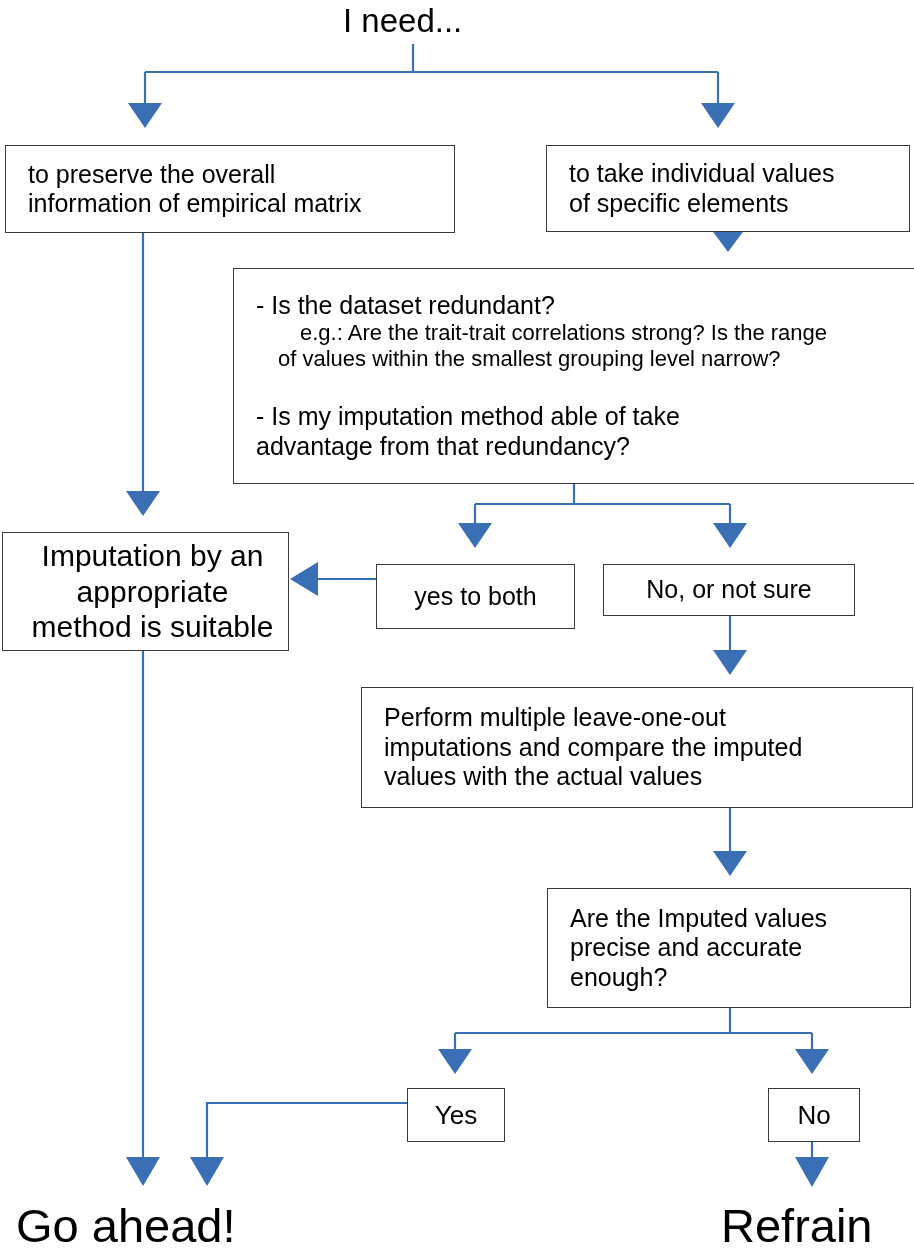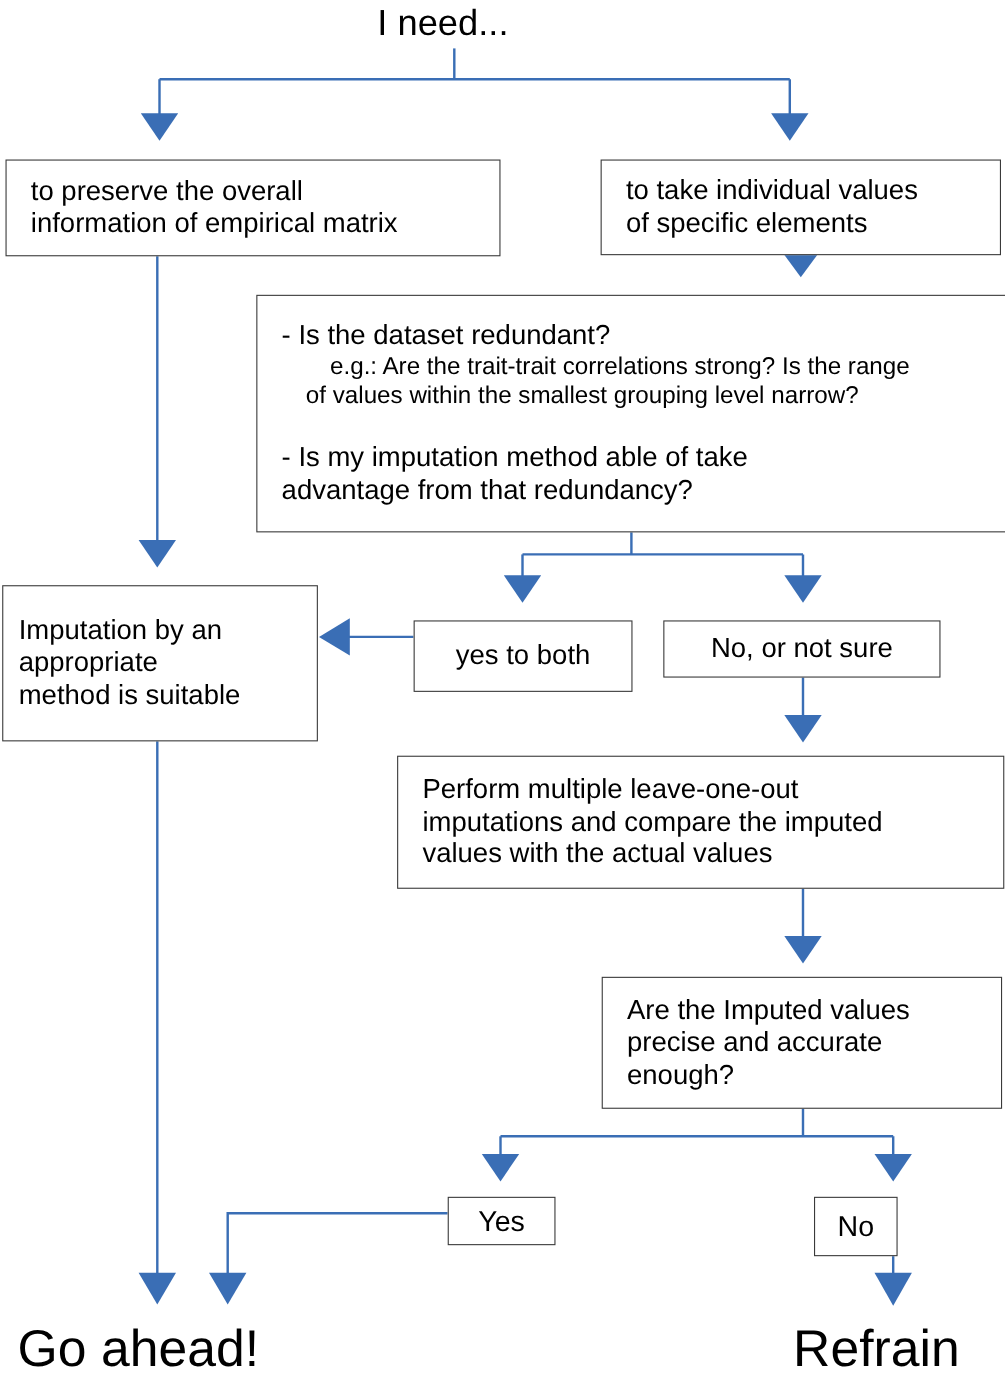--- a/index.html
+++ b/index.html
@@ -47,27 +47,27 @@
     position: absolute;
     font-family: "Liberation Sans", sans-serif;
     color: #000000;
     white-space: pre;
   }
 
   
   #n-preserve   { left:5px;   top:133px; width:450px; height:88px;  font-size:25px; }
   #n-individual { left:546px; top:133px; width:364px; height:87px;  font-size:25px; }
   #n-questions  { left:233px; top:256px; width:804px; height:216px; font-size:25px; }
-  #n-imputation { left:2px;   top:520px; width:287px; height:142px; font-size:25px; }
+  #n-imputation { left:2px;   top:520px; width:287px; height:119px; font-size:30px;text-align:center; }
   #n-yesboth    { left:376px; top:552px; width:199px; height:65px;  font-size:25px; }
   #n-notsure    { left:603px; top:552px; width:252px; height:52px;  font-size:25px; }
   #n-perform    { left:361px; top:675px; width:552px; height:121px; font-size:25px; }
   #n-precise    { left:547px; top:876px; width:364px; height:120px; font-size:25px; }
-  #n-yes        { left:407px; top:1076px; width:98px; height:44px;  font-size:26px; }
-  #n-no         { left:740px; top:1076px; width:76px; height:54px;  font-size:26px;justify-content:center; }
+  #n-yes        { left:407px; top:1076px; width:98px; height:54px;  font-size:26px; }
+  #n-no         { left:768px; top:1076px; width:92px; height:54px;  font-size:26px;justify-content:center; }
 
   
   .q-main  { font-size: 25px; }
   .q-sub   { font-size: 22px; padding-left: 44px; }
   .q-sub2  { font-size: 22px; padding-left: 22px; }
   .q-gap   { height: 30px; }
 
   
   #t-title   { left:343px; top:2px;    font-size:33px; }
   #t-goahead { left:16px;  top:1198px; font-size:47px; }

